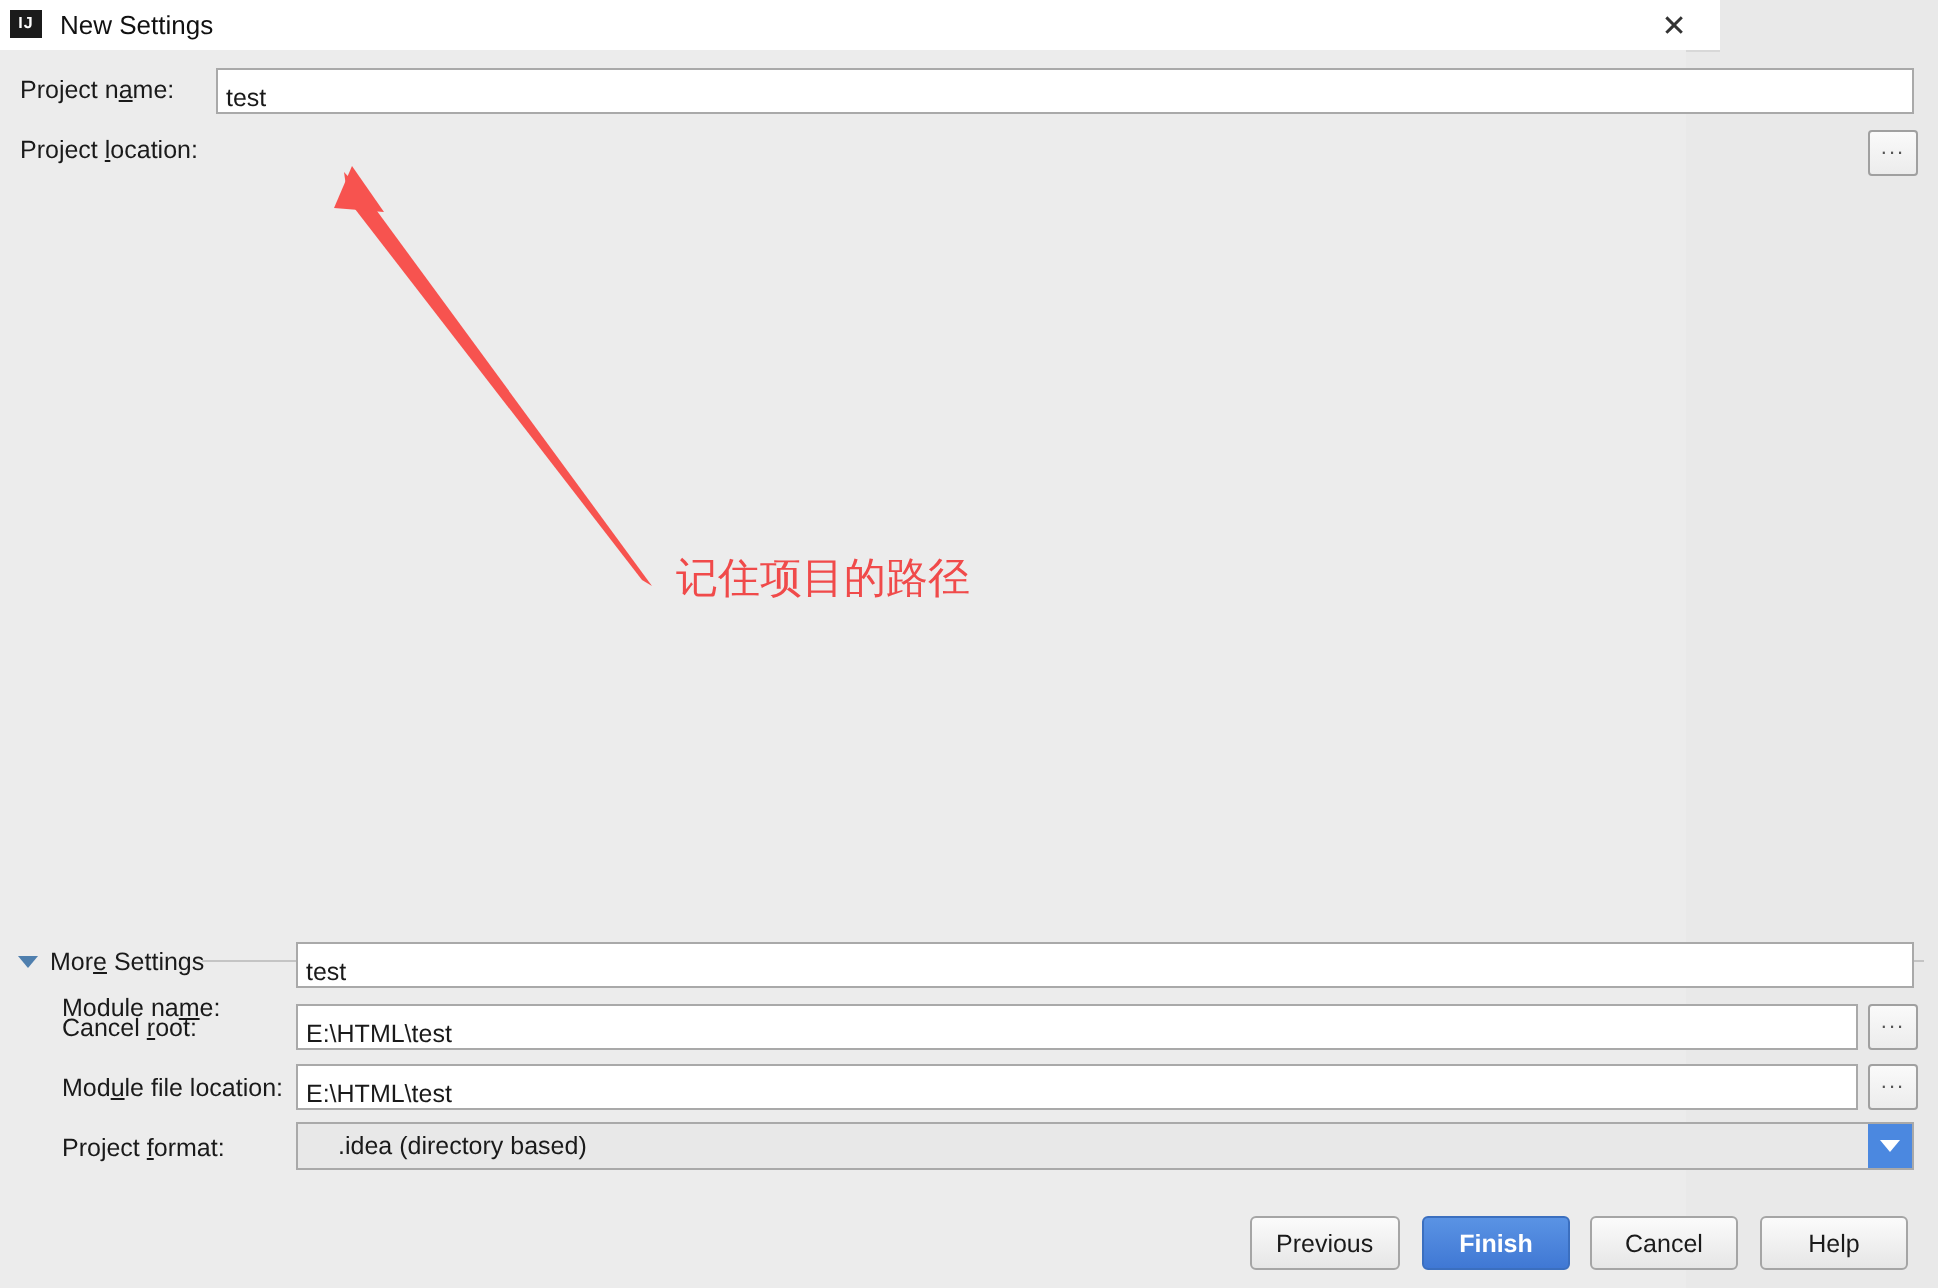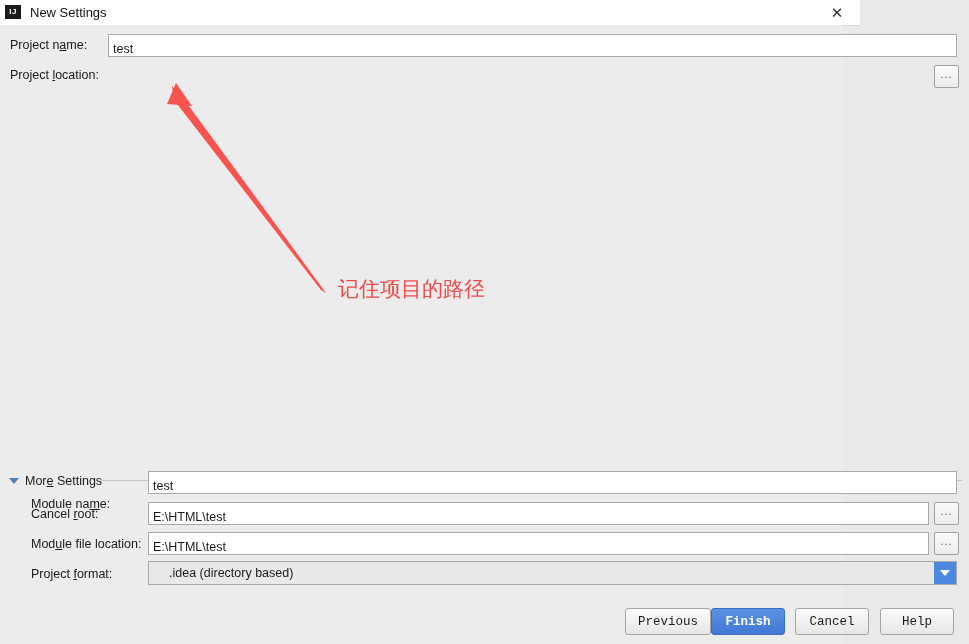--- a/index.html
+++ b/index.html
@@ -195,21 +195,21 @@
     padding: 0 12px;
     background: linear-gradient(#fbfbfb, #e6e6e6);
     border: 1px solid #a5a5a5;
     border-radius: 3px;
     font-size: 12.5px;
     color: #1a1a1a;
     display: flex;
     align-items: center;
     justify-content: center;
     position: absolute;
-    font-family: Liberation Mono, monospace;
+    font-family: Liberation Sans, sans-serif;
   }
   .btn.primary {
     background: linear-gradient(#5a93e4, #4078d4);
     border: 1px solid #3b6fbf;
     color: #ffffff;
     font-weight: bold;
   }
 
   
   .annot-svg {

